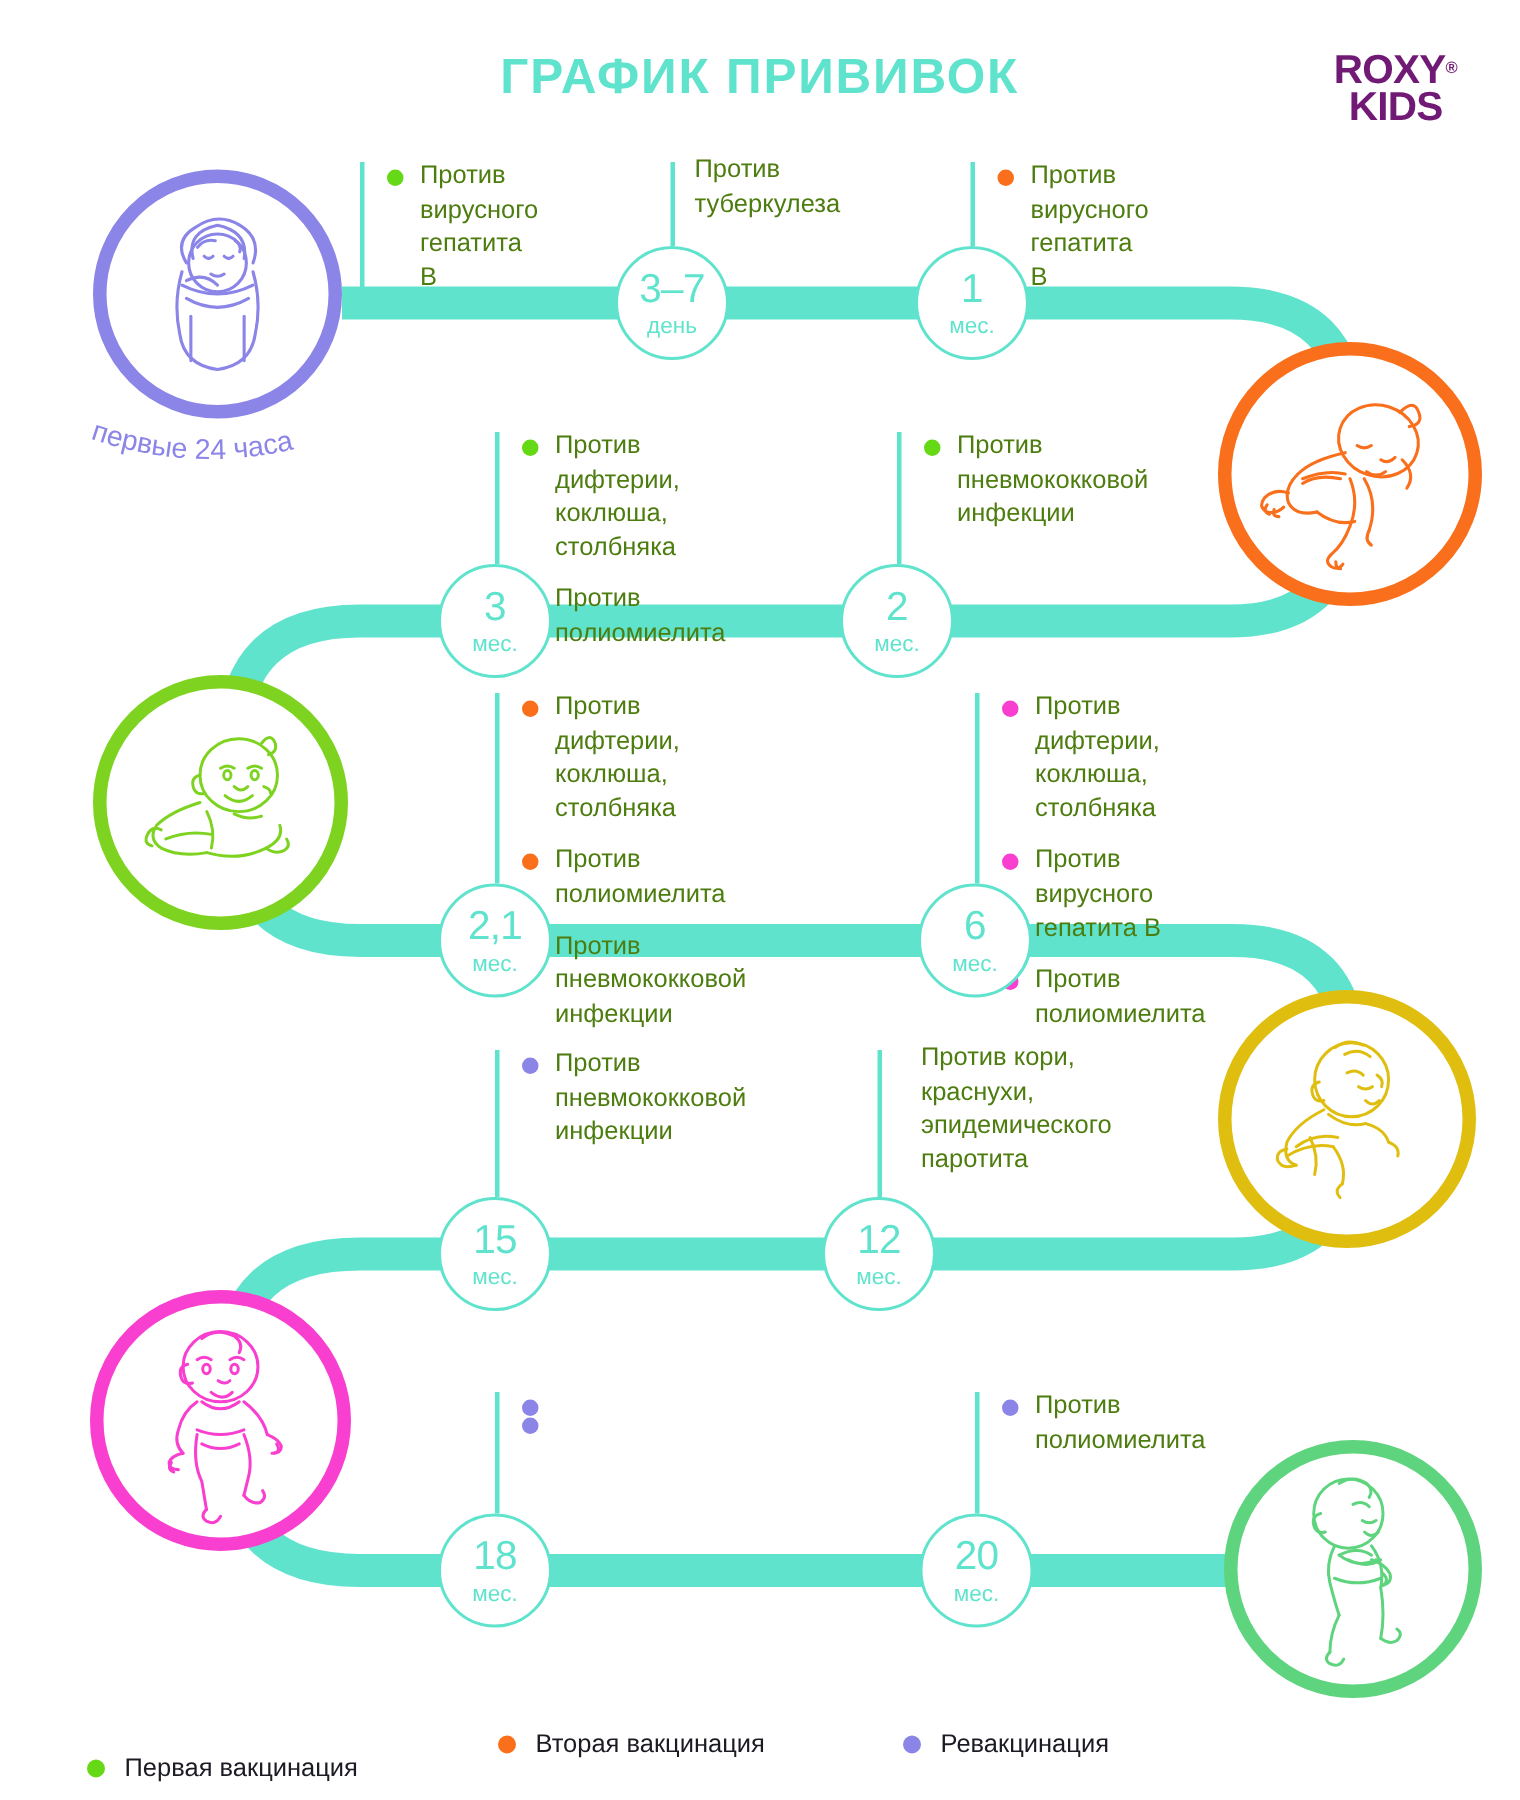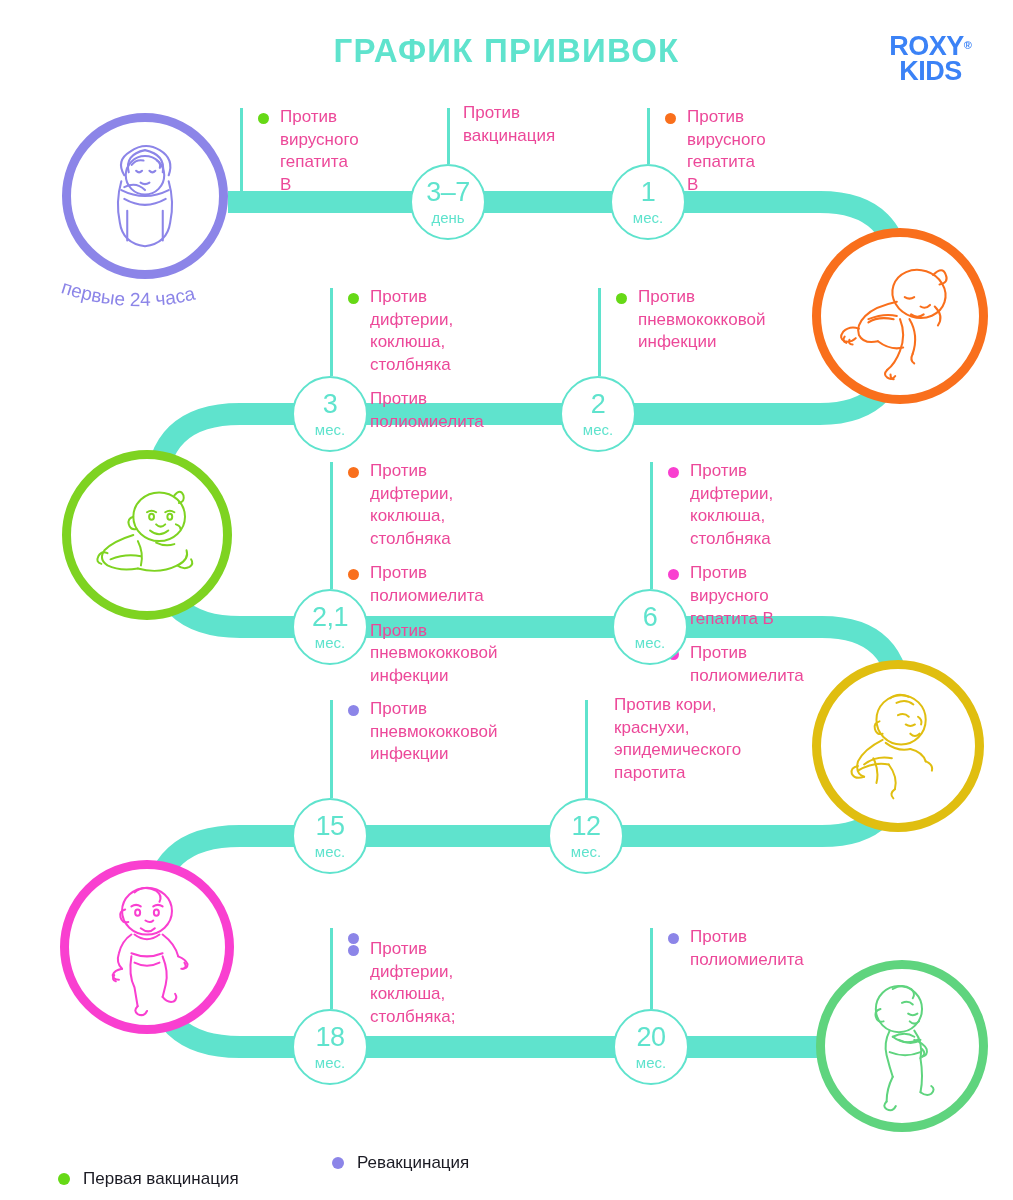--- a/index.html
+++ b/index.html
@@ -36,21 +36,21 @@
     font-weight: bold;
     letter-spacing: 1.2px;
     color: #5fe3cd;
   }
   .logo {
     position: absolute;
     left: 868px;
     top: 34px;
     width: 125px;
     text-align: center;
-    color: #3b82f6;
+    color: #701a75;
     font-weight: bold;
     line-height: 0.92;
   }
   .logo .l1 { font-size: 27px; letter-spacing: -0.5px; position: relative; display: inline-block;}
   .logo .reg { font-size: 11px; vertical-align: super; }
   .logo .l2 { font-size: 27px; letter-spacing: -0.5px; }
 
   
   .stage {
     position: absolute;
@@ -111,21 +111,21 @@
   .ann .items {
     position: absolute;
     left: 16px;
     top: -2px;
   }
   .ann-item {
     position: relative;
     display: block;
     font-size: 17px;
     line-height: 1.33;
-    color: #ec4899;
+    color: #4d7c0f;
     padding-left: 24px;
     margin-bottom: 12px;
     max-width: 330px;
   }
   .ann-item.nodot { padding-left: 0; }
   .ann-item .dot {
     position: absolute;
     left: 2px;
     top: 7px;
     width: 11px;
@@ -391,21 +391,21 @@
         <span class="dot" style="background:#66d916;"></span>
         <span>Против вирусного гепатита В</span>
       </span>
     </div>
   </div>
 
   <div class="ann" style="left:447px; top:108px;">
     <div class="stem" style="height:56px;"></div>
     <div class="items" style="left:16px; top:-6px;">
       <span class="ann-item nodot" style="max-width:130px;">
-        <span>Против вакцинация</span>
+        <span>Против туберкулеза</span>
       </span>
     </div>
   </div>
 
   <div class="ann" style="left:647px; top:108px;">
     <div class="stem" style="height:56px;"></div>
     <div class="items">
       <span class="ann-item" style="max-width:190px;">
         <span class="dot" style="background:#f96f1c;"></span>
         <span>Против вирусного гепатита В</span>
@@ -493,39 +493,42 @@
   </div>
 
   <div class="ann" style="left:330px; top:928px;">
     <div class="stem" style="height:81px;"></div>
     <div class="items">
       <span class="ann-item" style="max-width:250px;">
         <span class="dot" style="background:#8c85e8;"></span>
       </span>
       <span class="ann-item" style="max-width:215px;">
         <span class="dot" style="background:#8c85e8;"></span>
-        <span>Против дифтерии, коклюша, столбняка;</span>
       </span>
     </div>
   </div>
 
   <div class="ann" style="left:650px; top:928px;">
     <div class="stem" style="height:81px;"></div>
     <div class="items">
       <span class="ann-item" style="max-width:130px;">
         <span class="dot" style="background:#8c85e8;"></span>
         <span>Против полиомиелита</span>
       </span>
     </div>
   </div>
 
   <div class="legend">
     <div class="legend-item i0">
       <span class="dot" style="background:#66d916;"></span>
       <span>Первая вакцинация</span>
     </div>
+    <div class="legend-item i1">
+      <span class="dot" style="background:#f96f1c;"></span>
+      <span>Вторая вакцинация</span>
+    </div>
     <div class="legend-item i3">
       <span class="dot" style="background:#8c85e8;"></span>
       <span>Ревакцинация</span>
     </div>
   </div>
 
 </div>
 
 </body></html>

